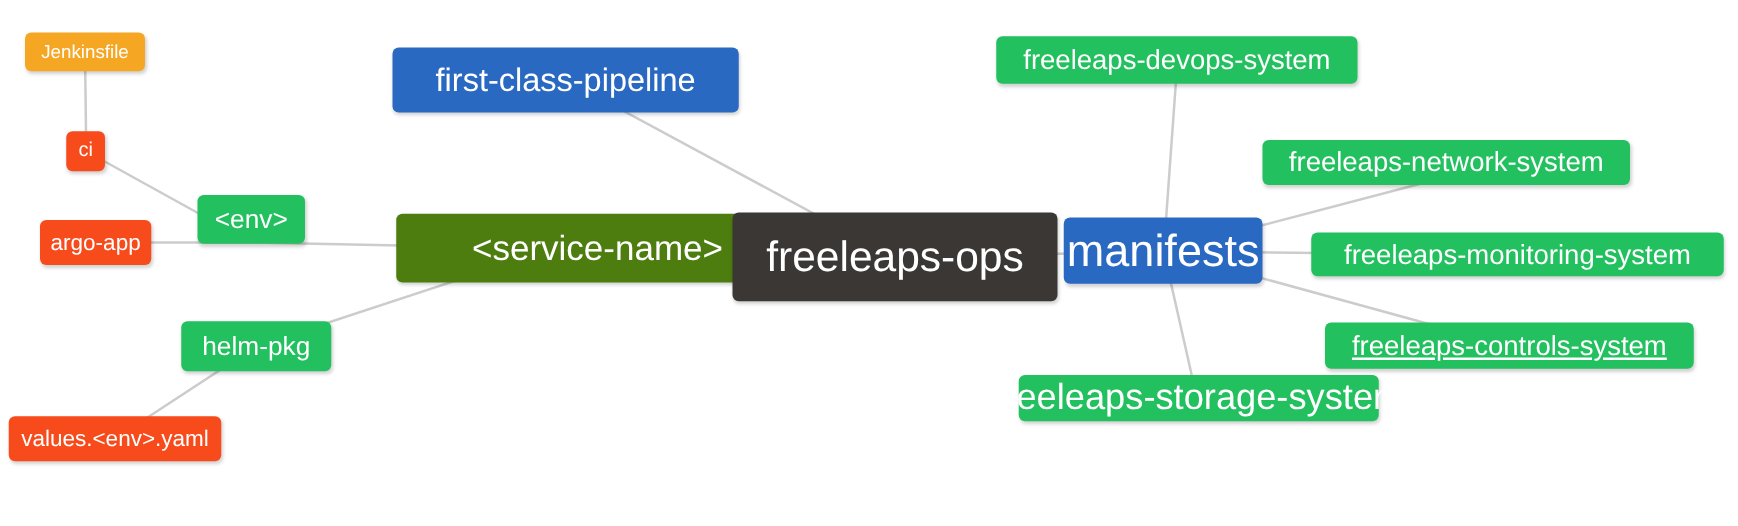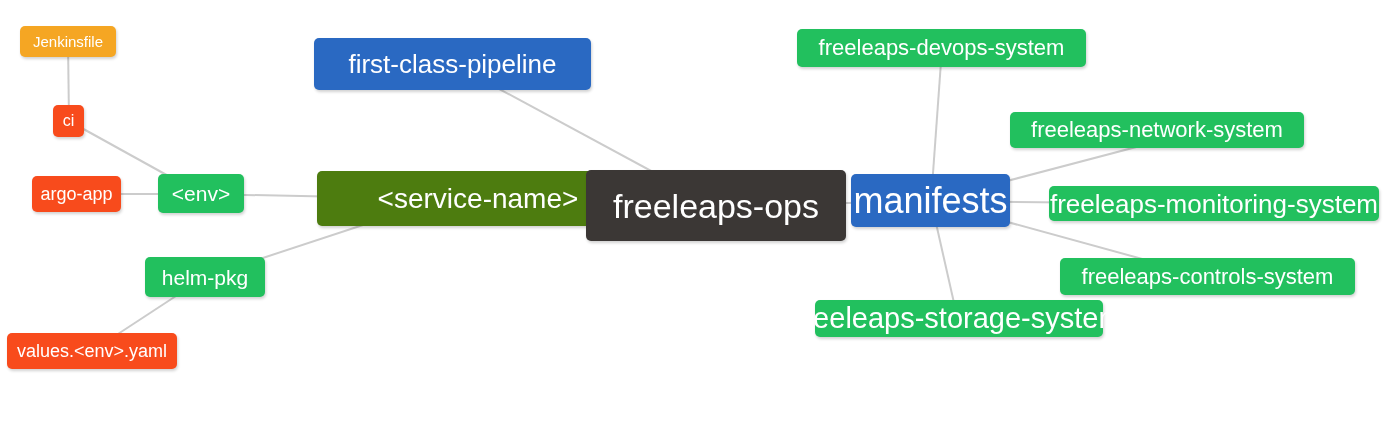--- a/index.html
+++ b/index.html
@@ -58,37 +58,37 @@
     <line stroke-width="2" x1="931" y1="201" x2="1208" y2="277" stroke="#cccccc"></line>
     <line stroke-width="2" x1="931" y1="201" x2="959" y2="325" stroke="#cccccc"></line>
   </svg>
 
   <div class="node" style="left: 20px; top: 26px; width: 96px; height: 31px; font-size: 15px; background: rgb(245, 166, 35);">Jenkinsfile</div>
 
   <div class="node" style="left: 53px; top: 105px; width: 31px; height: 32px; font-size: 16px; background: rgb(248, 75, 28);">ci</div>
 
   <div class="node" style="left: 32px; top: 176px; width: 89px; height: 36px; font-size: 18px; background: rgb(248, 75, 28);">argo-app</div>
 
-  <div class="node" style="left: 158px; top: 174px; width: 86px; height: 39px; font-size: 21px; background: rgb(34, 192, 94);">&lt;env&gt;</div>
+  <div class="node" style="left: 158px; top: 156px; width: 86px; height: 39px; font-size: 21px; background: rgb(34, 192, 94);">&lt;env&gt;</div>
 
   <div class="node" style="left: 145px; top: 257px; width: 120px; height: 40px; font-size: 21px; background: rgb(34, 192, 94);">helm-pkg</div>
 
   <div class="node" style="left: 7px; top: 333px; width: 170px; height: 36px; font-size: 18px; background: rgb(248, 75, 28);">values.&lt;env&gt;.yaml</div>
 
   <div class="node" style="left: 314px; top: 38px; width: 277px; height: 52px; font-size: 26px; background: rgb(42, 105, 194);">first-class-pipeline</div>
 
   <div class="node" style="left: 317px; top: 171px; width: 250px; height: 55px; font-size: 28px; background: #4d7c0f; padding-left: 36px;">&lt;service-name&gt;</div>
 
   <div class="node" style="left: 586px; top: 170px; width: 260px; height: 71px; font-size: 34px; background: rgb(59, 55, 53);">freeleaps-ops</div>
 
   <div class="node" style="left: 851px; top: 174px; width: 159px; height: 53px; font-size: 36px; background: rgb(42, 105, 194);">manifests</div>
 
   <div class="node" style="left: 797px; top: 29px; width: 289px; height: 38px; font-size: 22px; background: rgb(34, 192, 94);">freeleaps-devops-system</div>
 
   <div class="node" style="left: 1010px; top: 112px; width: 294px; height: 36px; font-size: 22px; background: rgb(34, 192, 94);">freeleaps-network-system</div>
 
-  <div class="node" style="left: 1049px; top: 186px; width: 330px; height: 35px; font-size: 26px; background: rgb(34, 192, 94);">freeleaps-monitoring-system</div>
+  <div class="node" style="left: 1049px; top: 186px; width: 330px; height: 35px; font-size: 22px; background: rgb(34, 192, 94);">freeleaps-monitoring-system</div>
 
-  <div class="node" style="left: 1060px; top: 258px; width: 295px; height: 37px; font-size: 22px; background: rgb(34, 192, 94);">freeleaps-controls-system</div>
+  <div class="node" style="left: 1060px; top: 258px; width: 295px; height: 37px; font-size: 22px; background: rgb(34, 192, 94); text-decoration: underline;">freeleaps-controls-system</div>
 
   <div class="node" style="left: 815px; top: 300px; width: 288px; height: 37px; font-size: 29px; background: rgb(34, 192, 94);">freeleaps-storage-system</div>
 
 </div>
 
 </body></html>

